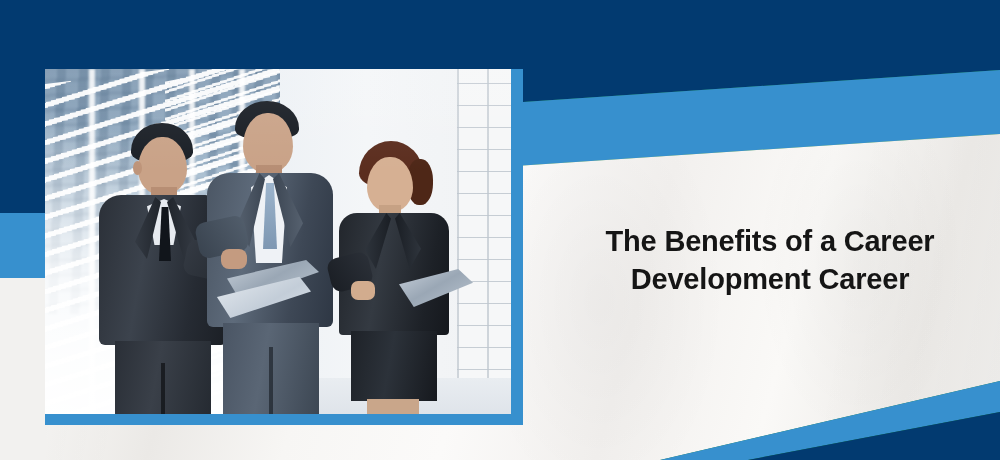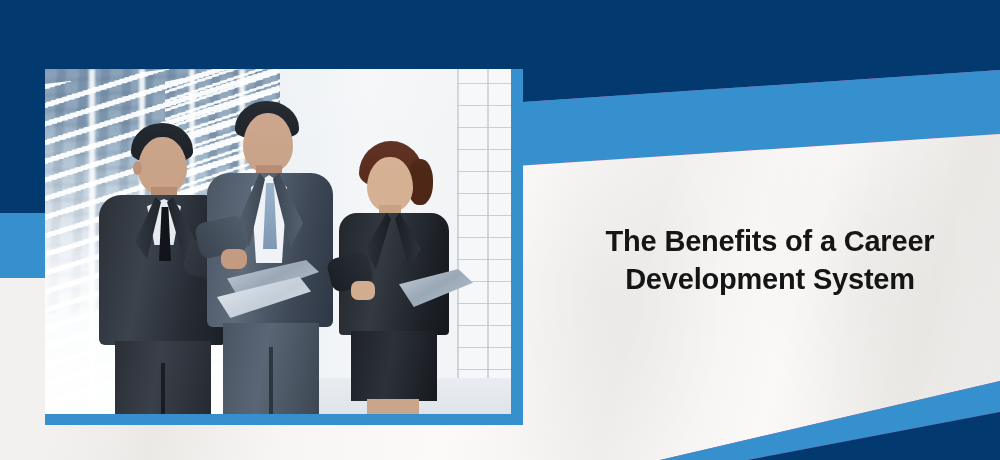--- a/index.html
+++ b/index.html
@@ -9,21 +9,21 @@
   }
   body {
     font-family: "Liberation Sans", sans-serif;
   }
 
   #banner {
     position: relative;
     width: 1000px;
     height: 460px;
     overflow: hidden;
-    background: #ec4899;
+    background: #15803d;
   }
 
   
   .navy-left {
     position: absolute;
     left: 0; top: 0;
     width: 160px; height: 213px;
     background: #023A70;
   }
   
@@ -503,16 +503,16 @@
       <div class="doc" id="doc1"></div>
       <div class="doc" id="doc2"></div>
       <div class="doc" id="doc3"></div>
 
       <div class="photo-soft"></div>
     </div>
   </div>
 
   <div class="headline">
     <div>The Benefits of a Career</div>
-    <div>Development System</div>
+    <div>Development Career</div>
   </div>
 
 </div>
 
 </body></html>

